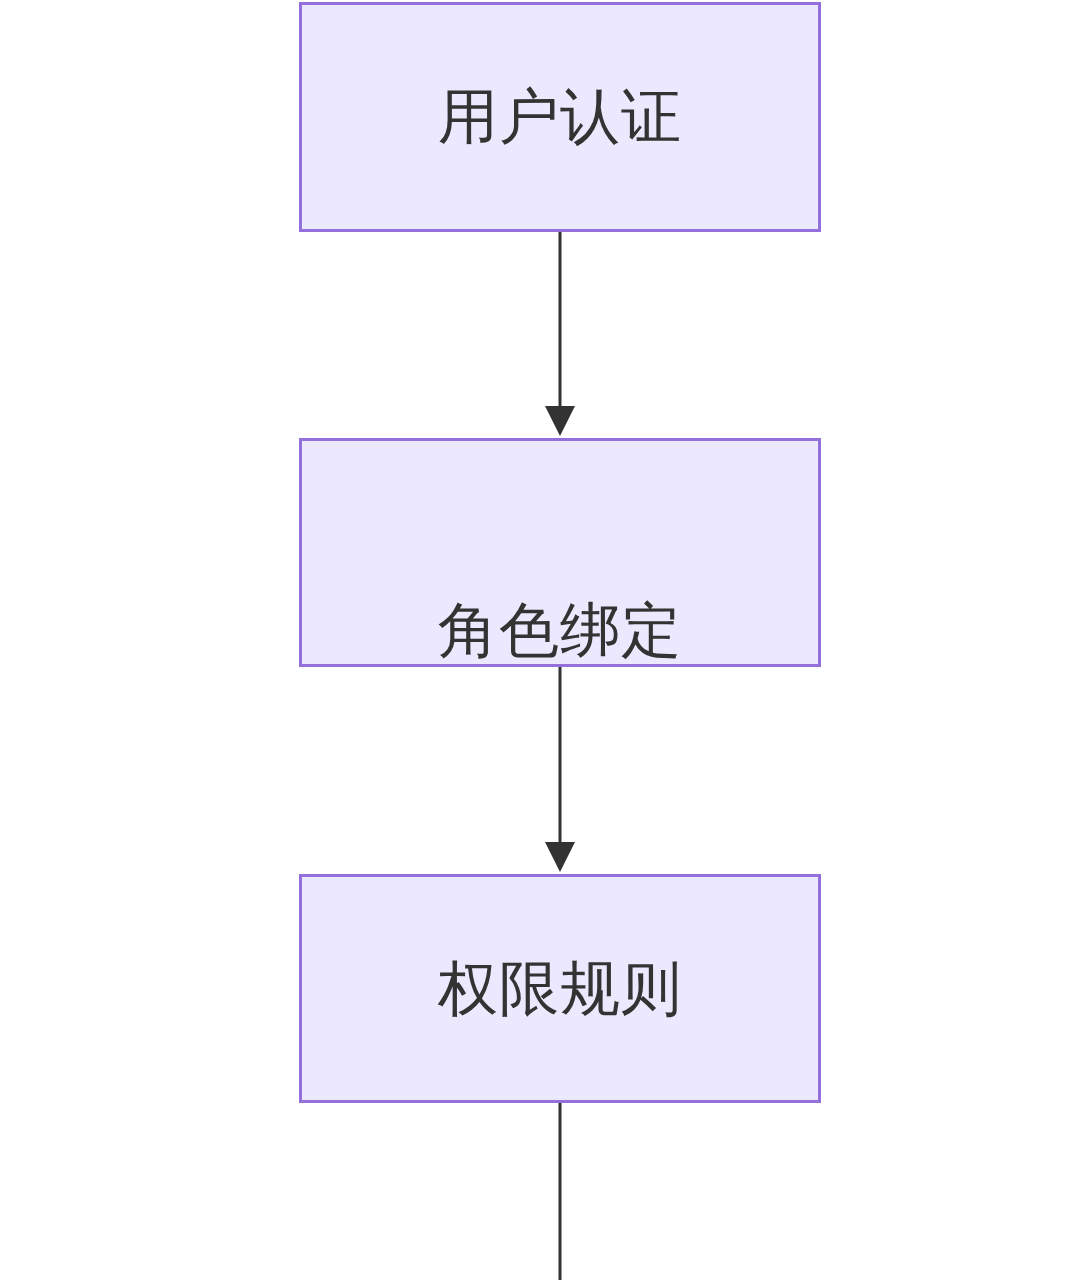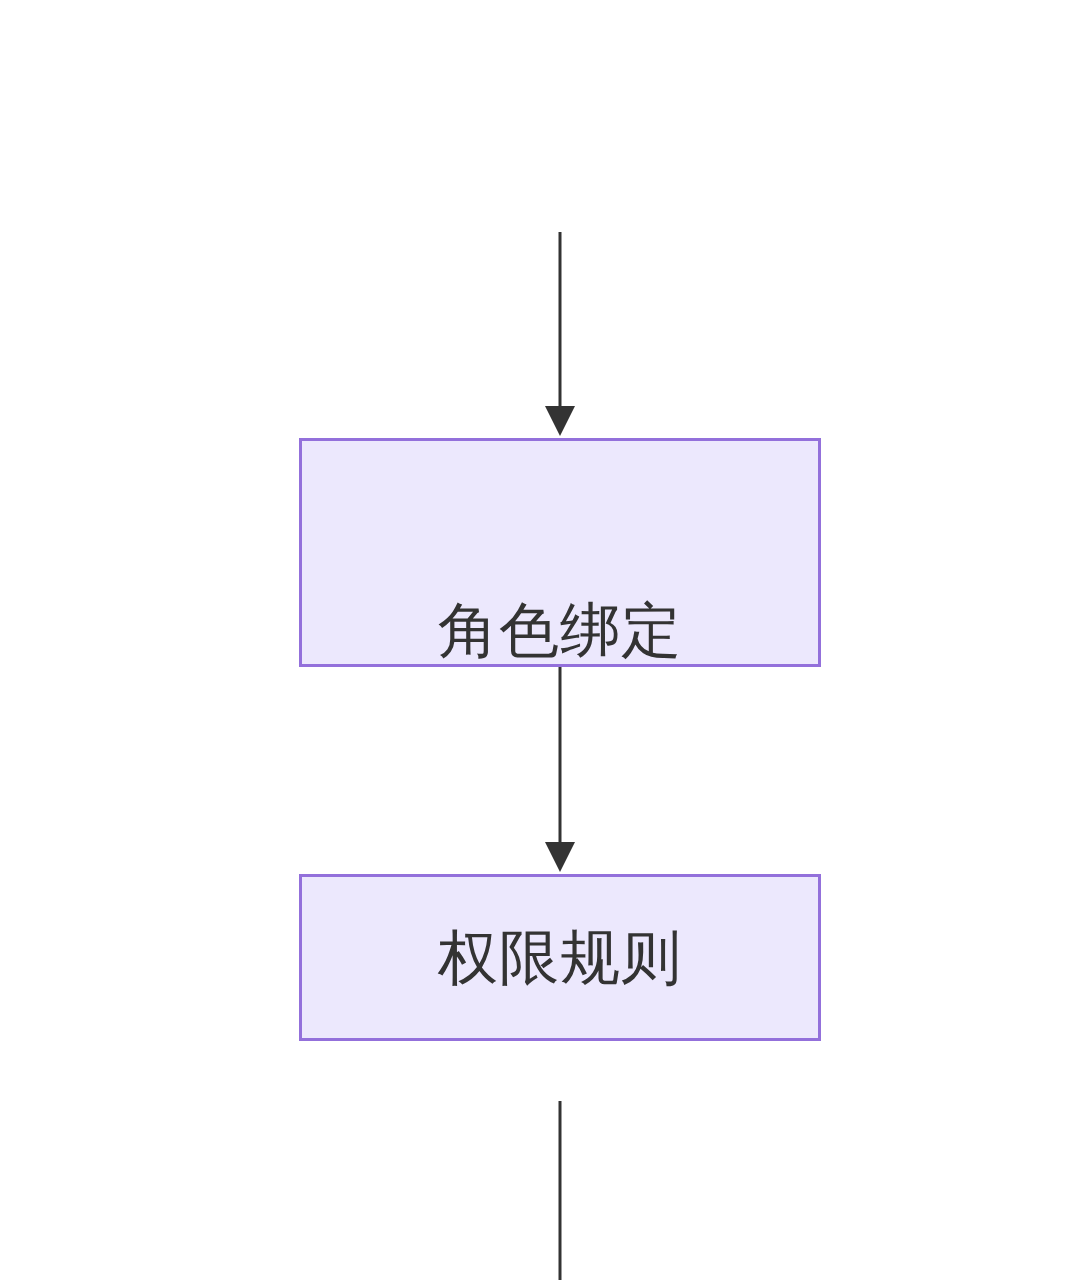--- a/index.html
+++ b/index.html
@@ -36,21 +36,21 @@
   .node-label {
     font-size: 60px;
     line-height: 1.1;
     color: #333333;
     letter-spacing: 1px;
     white-space: nowrap;
     font-weight: 400;
   }
   #node-user-auth   { left: 299px; top: 2px;   width: 522px; height: 230px; }
   #node-role-bind   { left: 299px; top: 438px; width: 522px; height: 229px; align-items: flex-end; }
-  #node-perm-rule   { left: 299px; top: 874px; width: 522px; height: 167px; }
+  #node-perm-rule   { left: 299px; top: 874px; width: 522px; height: 229px; }
 </style>
 </head>
 <body>
 
 <div id="flowchart-canvas">
 
   <svg class="edge-layer" viewBox="0 0 1088 1280" xmlns="http://www.w3.org/2000/svg">
 
     <g>
       <line x1="560" y1="232" x2="560" y2="412" stroke="#333333" stroke-width="3"></line>
@@ -60,20 +60,23 @@
     <g>
       <line x1="560" y1="667" x2="560" y2="848" stroke="#333333" stroke-width="3"></line>
       <polygon points="545,842 575,842 560,872" fill="#333333"></polygon>
     </g>
 
     <g>
       <line x1="560" y1="1101" x2="560" y2="1280" stroke="#333333" stroke-width="3"></line>
     </g>
   </svg>
 
+  <div class="node-box" id="node-user-auth">
+    <span class="node-label">用户认证</span>
+  </div>
 
   <div class="node-box" id="node-role-bind">
     <span class="node-label">角色绑定</span>
   </div>
 
   <div class="node-box" id="node-perm-rule">
     <span class="node-label">权限规则</span>
   </div>
 
 </div>

